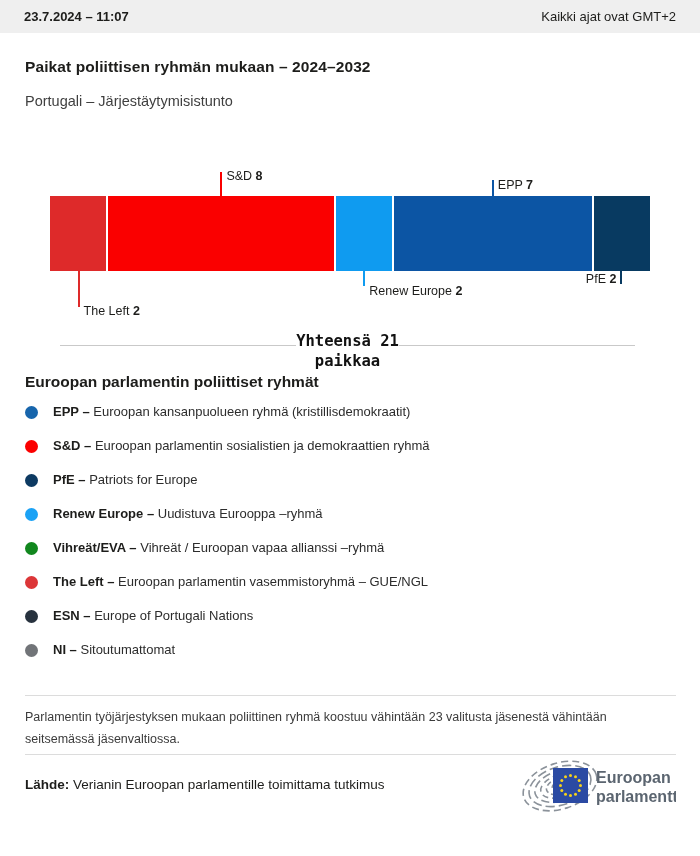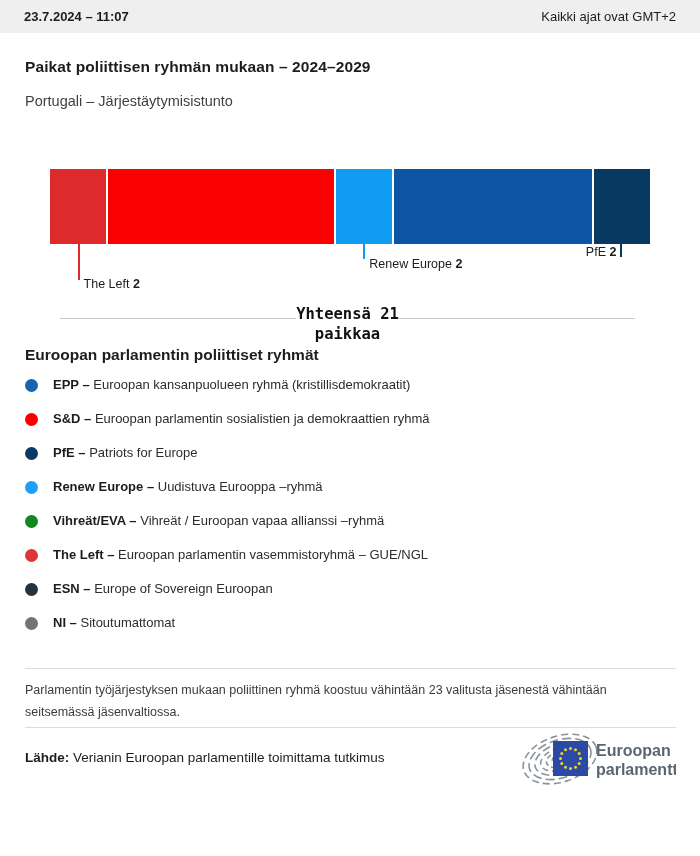--- a/index.html
+++ b/index.html
@@ -54,24 +54,30 @@
 </style>
 </head>
 <body>
 
 <header class="topbar">
   <span class="dt">23.7.2024 – 11:07</span>
   <span>Kaikki ajat ovat GMT+2</span>
 </header>
 
 <main>
-  <h1 class="title">Paikat poliittisen ryhmän mukaan – 2024–2029</h1>
+  <h1 class="title">Paikat poliittisen ryhmän mukaan – 2024–2032</h1>
   <h2 class="subtitle">Portugali – Järjestäytymisistunto</h2>
 
   <section class="chart">
+    <div class="zone zone-top" id="callouts-top">
+        <div class="tick" style="left: 28.5714%; height: 24px; background: rgb(250, 0, 0);"></div>
+        <div class="callout-label" style="top: 0px; left: calc(28.5714% + 5px);"><span>S&amp;D </span><b>8</b></div>
+        <div class="tick" style="left: 73.8095%; height: 16px; background: rgb(12, 85, 164);"></div>
+        <div class="callout-label" style="top: 9px; left: calc(73.8095% + 5px);"><span>EPP </span><b>7</b></div>
+      </div>
     <div class="bar" id="bar">
         <div class="seg" style="flex-grow: 2; flex-basis: 0px; background: rgb(222, 42, 42);"></div>
         <div class="seg" style="flex-grow: 8; flex-basis: 0px; background: rgb(250, 0, 0);"></div>
         <div class="seg" style="flex-grow: 2; flex-basis: 0px; background: rgb(15, 155, 240);"></div>
         <div class="seg" style="flex-grow: 7; flex-basis: 0px; background: rgb(12, 85, 164);"></div>
         <div class="seg" style="flex-grow: 2; flex-basis: 0px; background: rgb(8, 58, 97);"></div>
       </div>
     <div class="zone zone-bottom" id="callouts-bottom">
         <div class="tick" style="left: 4.7619%; height: 36px; background: rgb(222, 42, 42);"></div>
         <div class="callout-label" style="top: 33px; left: calc(4.7619% + 5px);"><span>The Left </span><b>2</b></div>
@@ -110,21 +116,21 @@
       <div class="legend-item">
         <span class="dot" style="background: rgb(17, 135, 30);"></span>
         <span class="legend-text"><b>Vihreät/EVA –</b><span> Vihreät / Euroopan vapaa allianssi –ryhmä</span></span>
       </div>
       <div class="legend-item">
         <span class="dot" style="background: rgb(220, 54, 56);"></span>
         <span class="legend-text"><b>The Left –</b><span> Euroopan parlamentin vasemmistoryhmä – GUE/NGL</span></span>
       </div>
       <div class="legend-item">
         <span class="dot" style="background: rgb(39, 50, 62);"></span>
-        <span class="legend-text"><b>ESN –</b><span> Europe of Sovereign Euroopan</span></span>
+        <span class="legend-text"><b>ESN –</b><span> Europe of Portugali Nations</span></span>
       </div>
       <div class="legend-item">
         <span class="dot" style="background: rgb(113, 116, 120);"></span>
         <span class="legend-text"><b>NI –</b><span> Sitoutumattomat</span></span>
       </div>
     </div>
 
   <hr class="divider divider-1">
   <p class="footnote">Parlamentin työjärjestyksen mukaan poliittinen ryhmä koostuu vähintään 23 valitusta jäsenestä vähintään seitsemässä jäsenvaltiossa.</p>
   <hr class="divider divider-2">

